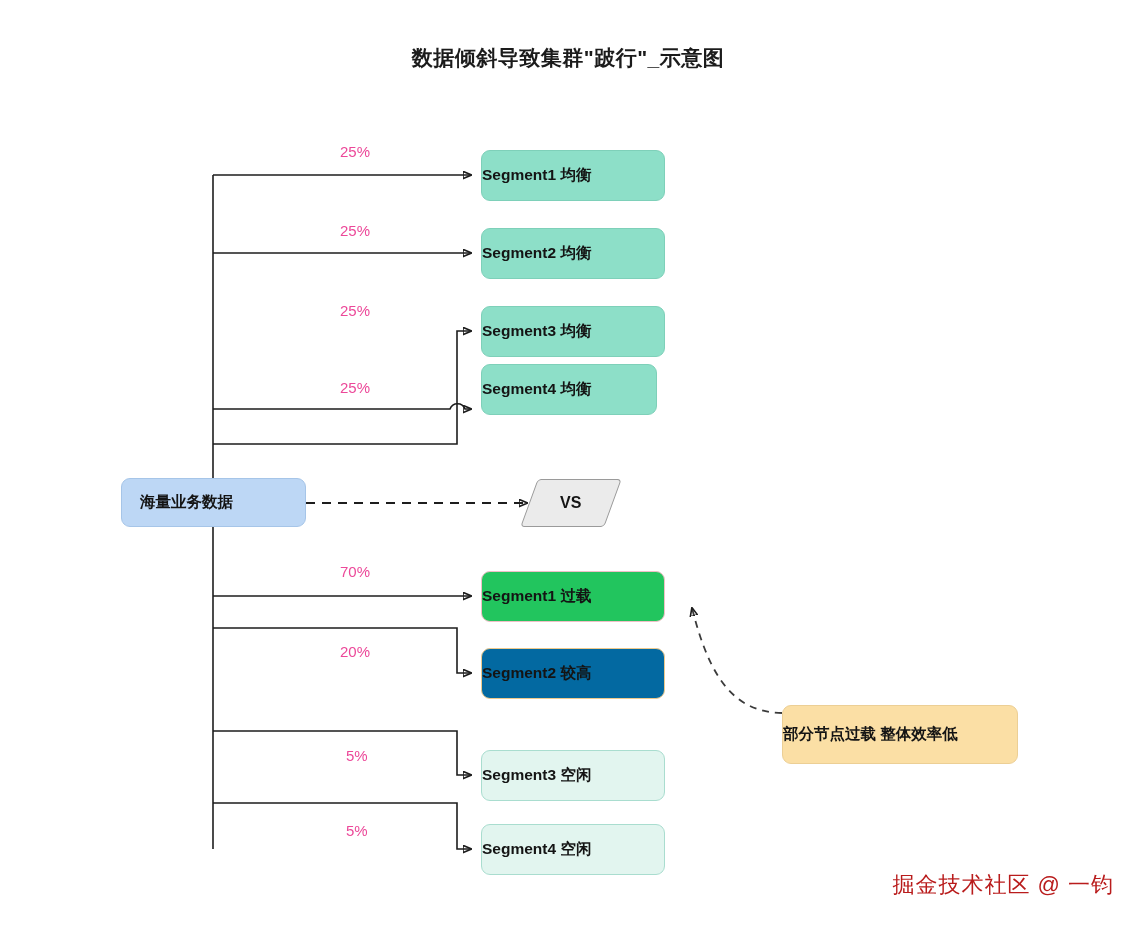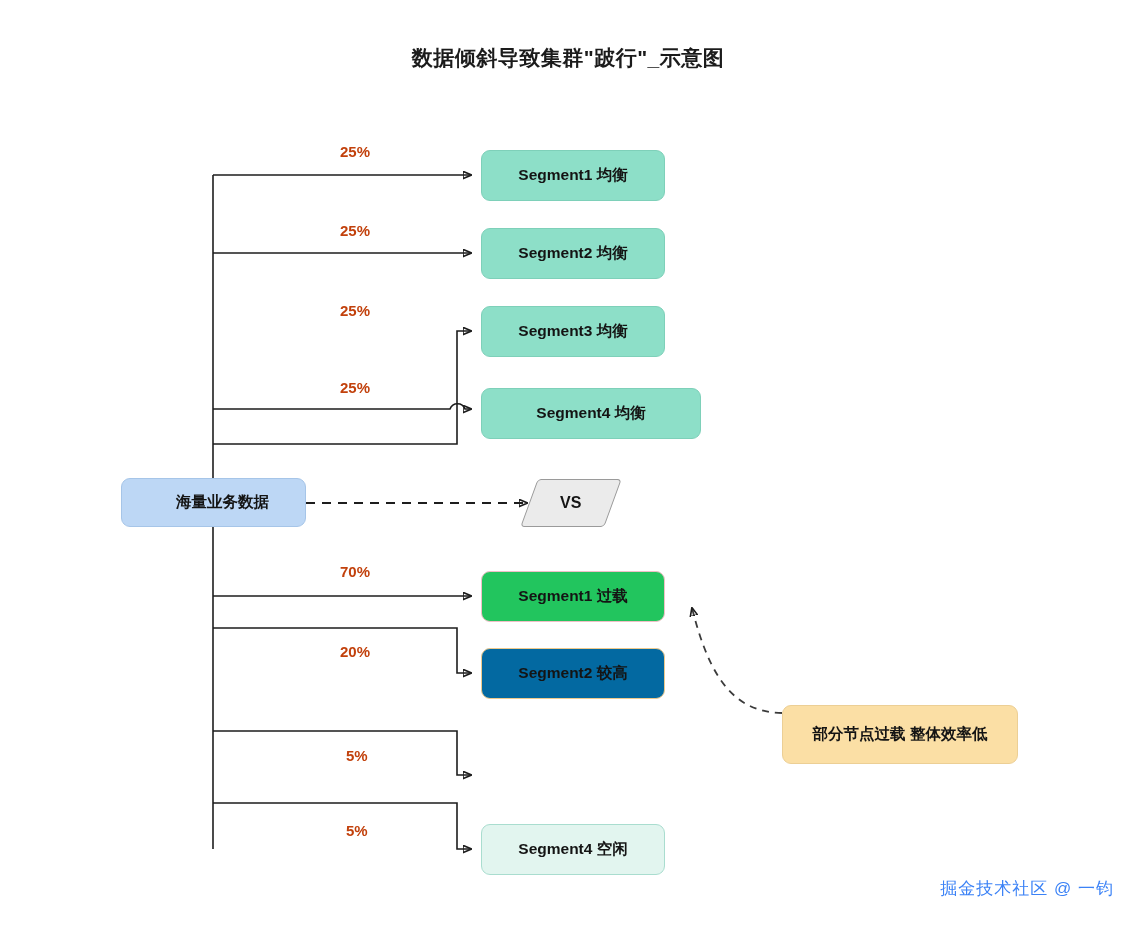--- a/index.html
+++ b/index.html
@@ -19,21 +19,21 @@
 
   
   svg.wires{position:absolute;left:0;top:0;width:1136px;height:926px;}
   svg.wires path,svg.wires line{fill:none;stroke:#1d1d1d;stroke-width:1.6;}
   svg.wires .dash{stroke-dasharray:9 7;stroke-width:2;}
   svg.wires .dashcurve{stroke-dasharray:7 6;stroke-width:1.8;stroke:#3b3b3b;}
 
   
   .node{
     position:absolute;box-sizing:border-box;
-    display:flex;align-items:center;justify-content:center;
+    display:flex;align-items:center;justify-content:flex-start;
     border-radius:9px;font-size:15.5px;font-weight:bold;color:#141414;
     white-space:nowrap;
   }
   .n-green   {background:#8ddfc8;border:1px solid #7ed0b9;}
   .n-blue    {background:#bdd7f5;border:1px solid #a6c5e8;padding-left:18px;}
   .n-pink    {background:#22c55e;border:1px solid #f0bfc6;}
   .n-orange  {background:#0369a1;border:1px solid #edc98c;}
   .n-mint    {background:#e2f5ef;border:1px solid #a9ddcf;}
   .n-note    {background:#fbdfa5;border:1px solid #eccf95;margin-top:21px;}
 
@@ -42,28 +42,28 @@
     position:absolute;box-sizing:border-box;
     background:#ebebeb;border:1px solid #9a9a9a;
     transform:skewX(-20deg);
     display:flex;align-items:center;justify-content:center;
     border-radius:4px;
   }
   .n-vs > span{transform:skewX(20deg);font-size:16px;font-weight:bold;color:#141414;}
 
   
   .pct{
-    position:absolute;font-size:15px;font-weight:bold;color:#c2410c;
+    position:absolute;font-size:15px;font-weight:normal;color:#ec4899;
     white-space:nowrap;
   }
 
   
   .watermark{
     position:absolute;right:22px;bottom:26px;
-    font-size:17px;color:#3b82f6;font-weight:normal;white-space:nowrap;
+    font-size:22px;color:#b91c1c;font-weight:normal;white-space:nowrap;
     letter-spacing:1px;
   }
 </style>
 </head>
 <body>
 
 <div id="canvas">
 
   <div class="title">数据倾斜导致集群"跛行"_示意图</div>
 
@@ -114,38 +114,41 @@
 
   <div class="node n-green" style="left:481px;top:150px;width:184px;height:51px">
     <span>Segment1 均衡</span>
   </div>
   <div class="node n-green" style="left:481px;top:228px;width:184px;height:51px">
     <span>Segment2 均衡</span>
   </div>
   <div class="node n-green" style="left:481px;top:306px;width:184px;height:51px">
     <span>Segment3 均衡</span>
   </div>
-  <div class="node n-green" style="left:481px;top:388px;width:220px;height:51px">
+  <div class="node n-green" style="left:481px;top:364px;width:176px;height:51px">
     <span>Segment4 均衡</span>
   </div>
 
   <div class="node n-blue" style="left:121px;top:478px;width:185px;height:49px">
     <span>海量业务数据</span>
   </div>
 
   <div class="n-vs" style="left:529px;top:479px;width:84px;height:48px">
     <span>VS</span>
   </div>
 
   <div class="node n-pink" style="left:481px;top:571px;width:184px;height:51px">
     <span>Segment1 过载</span>
   </div>
   <div class="node n-orange" style="left:481px;top:648px;width:184px;height:51px">
     <span>Segment2 较高</span>
   </div>
+  <div class="node n-mint" style="left:481px;top:750px;width:184px;height:51px">
+    <span>Segment3 空闲</span>
+  </div>
   <div class="node n-mint" style="left:481px;top:824px;width:184px;height:51px">
     <span>Segment4 空闲</span>
   </div>
 
   <div class="node n-note" style="left:782px;top:684px;width:236px;height:59px">
     <span>部分节点过载 整体效率低</span>
   </div>
 
   <div class="watermark">掘金技术社区 @ 一钧</div>
 

